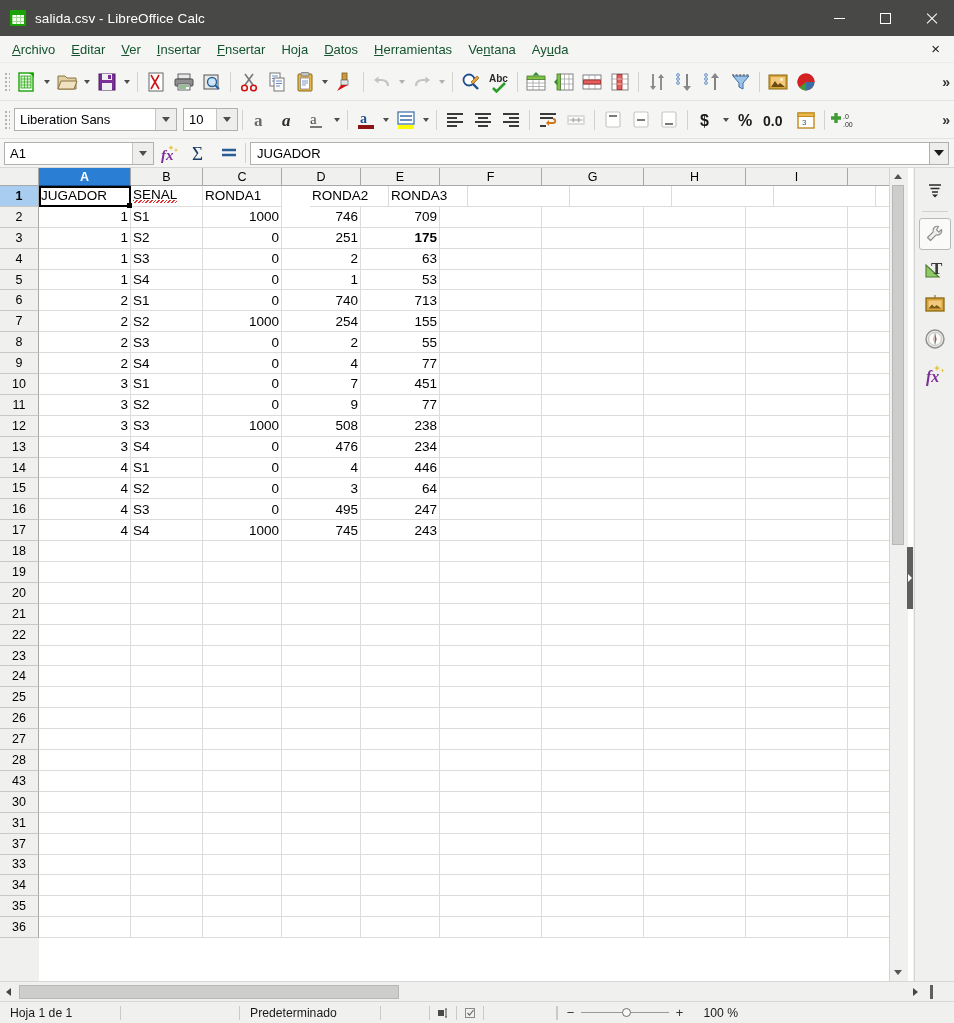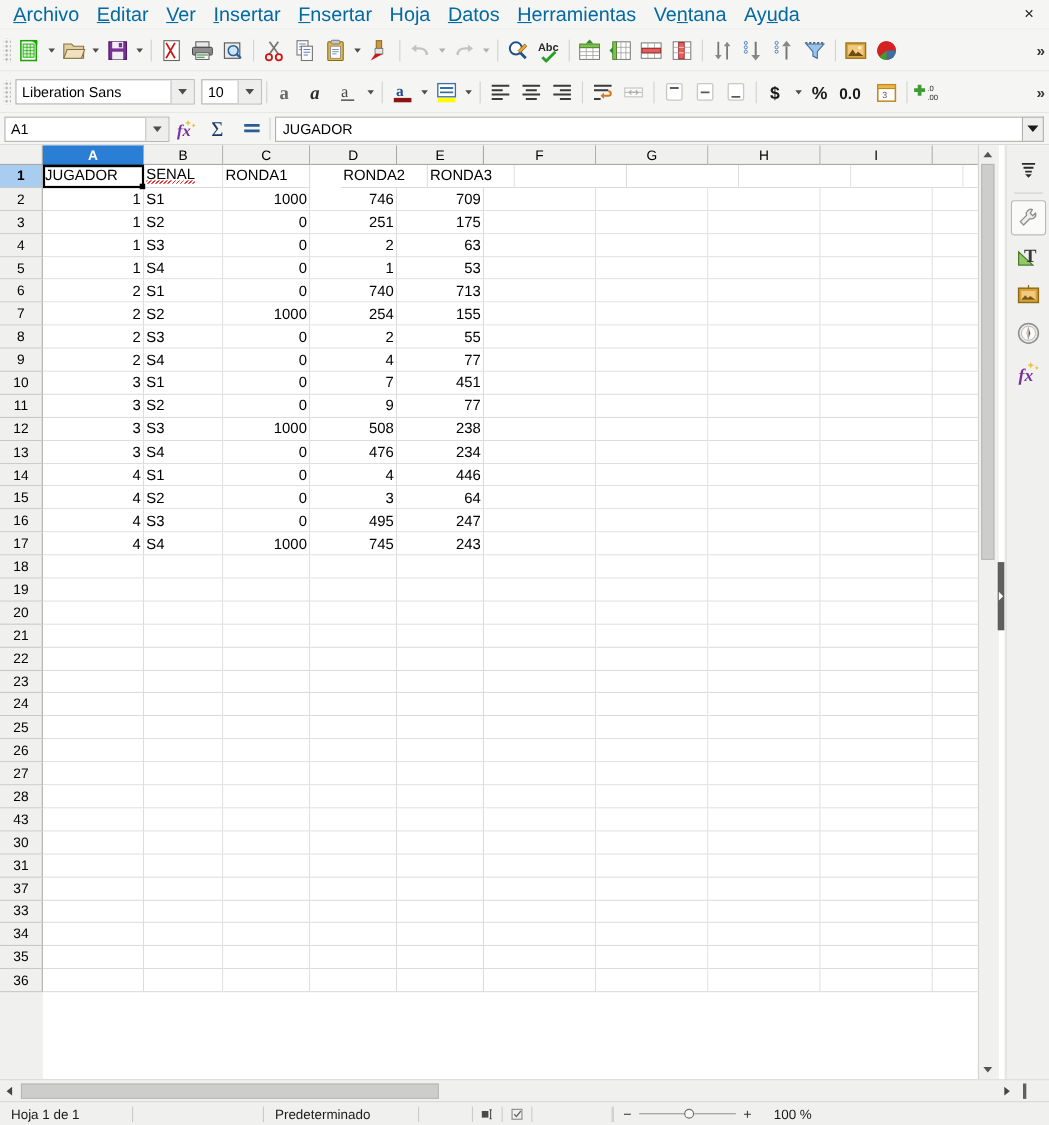--- a/index.html
+++ b/index.html
@@ -49,21 +49,21 @@
   .winbtn .cls:before { transform: rotate(45deg); }
   .winbtn .cls:after { transform: rotate(-45deg); }
 
   
   .menubar {
     height: 27px; flex: 0 0 27px; background: #f5f5f4;
     display: flex; align-items: center; padding: 0 4px;
     border-bottom: 1px solid #ebebea;
   }
   .menuitem {
-    padding: 3px 8px; font-size: 18px; color: #0369a1; white-space: nowrap;
+    padding: 3px 8px; font-size: 13px; color: #14532d; white-space: nowrap;
   }
   .menuitem u { text-decoration: underline; }
   .menubar .spacer { flex: 1 1 auto; }
   .menu-close {
     font-size: 15px; color: #222; padding: 0 10px 2px 0; line-height: 1;
   }
 
   
   .toolbar {
     background: #f5f5f4; display: flex; align-items: center;
@@ -274,20 +274,38 @@
   .zoomknob {
     position: absolute; left: 41px; top: -4px; width: 9px; height: 9px;
     border: 1px solid #6f6f6d; background: #f8f8f6; border-radius: 50%;
   }
 </style>
 </head>
 <body>
 
 <div id="app">
 
+  <div class="titlebar">
+    <div class="app-icon">
+      <div class="doc"></div>
+        <div class="inner"></div>
+        <div class="grid"></div>
+    </div>
+    <div class="title">salida.csv - LibreOffice Calc</div>
+    <div class="spacer"></div>
+    <div class="winbtn">
+        <div class="min"></div>
+      </div>
+    <div class="winbtn">
+        <div class="max"></div>
+      </div>
+    <div class="winbtn close">
+        <div class="cls"></div>
+      </div>
+  </div>
 
   <div class="menubar">
     <div class="menuitem"><u>A</u><span>rchivo</span></div>
     <div class="menuitem"><u>E</u><span>ditar</span></div>
     <div class="menuitem"><u>V</u><span>er</span></div>
     <div class="menuitem"><u>I</u><span>nsertar</span></div>
     <div class="menuitem"><u>F</u><span>nsertar</span></div>
     <div class="menuitem">Ho<u>j</u><span>a</span></div>
     <div class="menuitem"><u>D</u><span>atos</span></div>
     <div class="menuitem"><u>H</u><span>erramientas</span></div>
@@ -808,21 +826,21 @@
               <div class="cell" style="width: 102px;"></div>
               <div class="cell" style="width: 102px;"></div>
               <div class="cell" style="width: 102px;"></div>
               <div class="cell" style="width: 60px;"></div>
             </div>
             <div class="gridrow">
               <div class="cell num" style="width: 92px;">1</div>
               <div class="cell txt" style="width: 72px;">S2</div>
               <div class="cell num" style="width: 79px;">0</div>
               <div class="cell num" style="width: 79px;">251</div>
-              <div class="cell num" style="width: 79px;">175</div>
+              <div class="cell num" style="width: 79px; font-weight: bold;">175</div>
               <div class="cell" style="width: 102px;"></div>
               <div class="cell" style="width: 102px;"></div>
               <div class="cell" style="width: 102px;"></div>
               <div class="cell" style="width: 102px;"></div>
               <div class="cell" style="width: 60px;"></div>
             </div>
             <div class="gridrow">
               <div class="cell num" style="width: 92px;">1</div>
               <div class="cell txt" style="width: 72px;">S3</div>
               <div class="cell num" style="width: 79px;">0</div>

